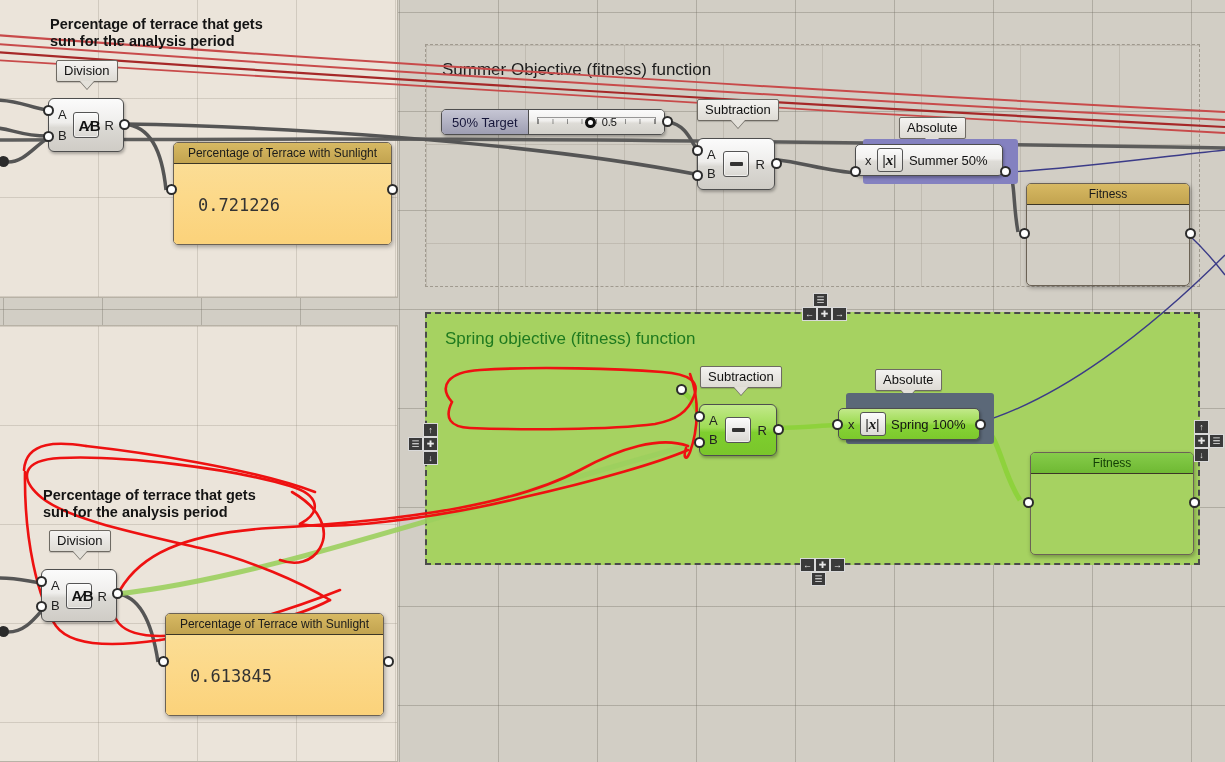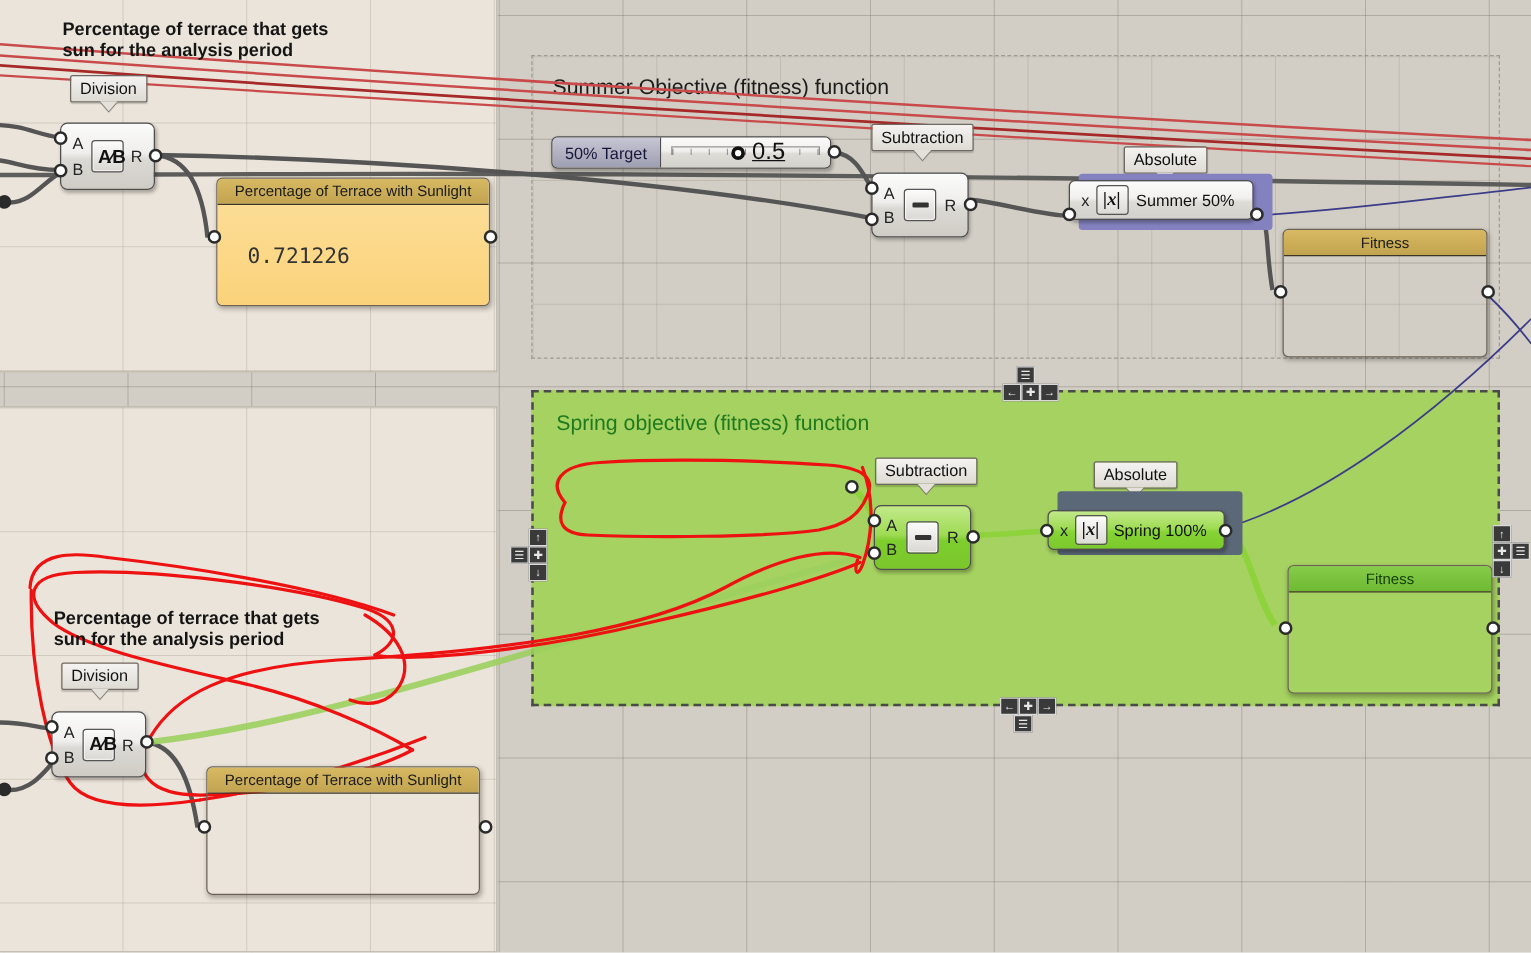--- a/index.html
+++ b/index.html
@@ -144,23 +144,22 @@
     border-right: 1px solid rgba(60,60,60,.55);
     background-image: linear-gradient(to right, rgba(60,60,60,.55) 1px, transparent 1px);
     background-size: 12.4% 5px;
     background-repeat: repeat-x;
     background-position: 0 2px;
   }
   .ticks::after {
     content:""; position:absolute; left:0; right:0; top:0; height:1px; background: rgba(60,60,60,.5);
   }
   .sl-val {
-    position: absolute; font-size: 19px; color: #111; z-index: 3;
+    position: absolute; font-size: 11px; color: #111; z-index: 3;
     background: transparent;
-    text-decoration: underline;
   }
   .sl-knob {
     position: absolute; width: 11px; height: 11px; border-radius: 50%;
     background: #fff; border: 3px solid #111; z-index: 3;
   }
 
   
   .abs-wrap { position: absolute; }
   .abs-shadow {
     position: absolute; border-radius: 3px;
@@ -432,20 +431,23 @@
   </div>
   <div class="nip" style="left:36px; top:576px;"></div>
   <div class="nip" style="left:36px; top:601px;"></div>
   <div class="nip" style="left:112px; top:588px;"></div>
   <div class="nip half" style="left:-2px; top:626px;"></div>
 
   <div class="panel yellow" style="left:165px; top:613px; width:219px; height:103px;">
     <div class="p-head">
       <span>Percentage of Terrace with Sunlight</span>
     </div>
+    <div class="p-body" style="height:81px;">
+      <span>0.613845</span>
+    </div>
   </div>
   <div class="nip" style="left:158px; top:656px;"></div>
   <div class="nip" style="left:383px; top:656px;"></div>
 
   <div style="position:absolute; left:802px; top:293px;">
     <div class="hbtn" style="position:absolute; left:11px; top:0;">☰</div>
     <div class="handles" style="position:absolute; left:0; top:14px;">
       <div class="hbtn">←</div>
       <div class="hbtn">✚</div>
       <div class="hbtn">→</div>

